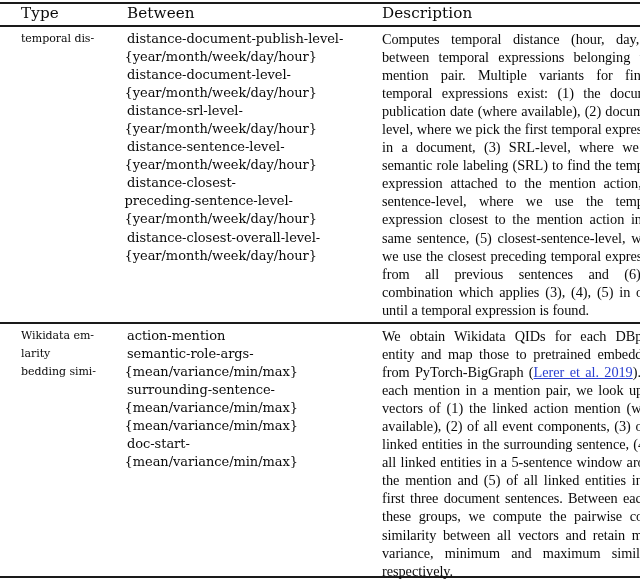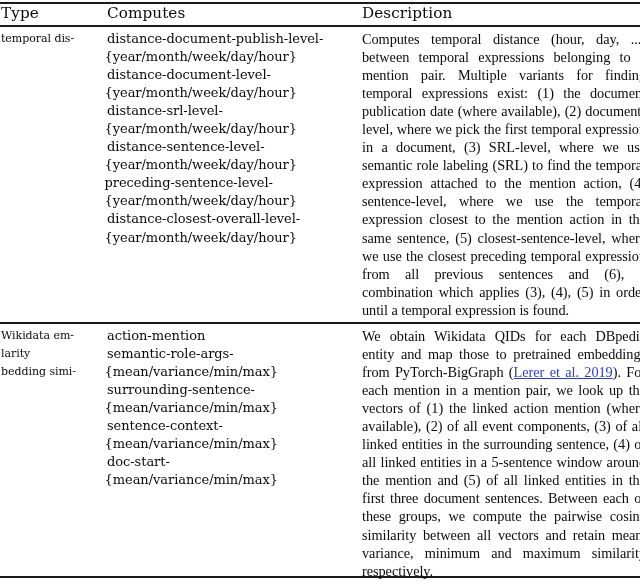--- a/index.html
+++ b/index.html
@@ -49,20 +49,21 @@
   }
   .header .cell span { display: block; }
 
   
   .cell {
     position: absolute;
     font-size: 14.3px;
     line-height: 18.05px;
     letter-spacing: -0.05px;
     word-spacing: 0px;
+    padding-left: 20px;
   }
 
   .row1 .cell { top: 30px; }
   .row2 .cell { top: 327px; }
 
   
   .type-text {
     text-align: justify;
     text-align-last: left;
     hyphens: manual;
@@ -108,21 +109,21 @@
   <div class="rule rule-top"></div>
   <div class="rule rule-head"></div>
   <div class="rule rule-mid"></div>
   <div class="rule rule-bottom"></div>
 
   <div class="header">
     <div class="cell col-type">
       <span>Type</span>
     </div>
     <div class="cell col-feat">
-      <span>Computes</span>
+      <span>Between</span>
     </div>
     <div class="cell col-desc">
       <span>Description</span>
     </div>
   </div>
 
   <div class="row1">
 
     <div class="cell col-type">
       <div class="type-text">temporal dis-</div>
@@ -131,20 +132,21 @@
     <div class="cell col-feat">
       <ul class="feat-list">
         <li class="feat-line">distance-document-publish-level-</li>
         <li class="feat-line sub">{year/month/week/day/hour}</li>
         <li class="feat-line">distance-document-level-</li>
         <li class="feat-line sub">{year/month/week/day/hour}</li>
         <li class="feat-line">distance-srl-level-</li>
         <li class="feat-line sub">{year/month/week/day/hour}</li>
         <li class="feat-line">distance-sentence-level-</li>
         <li class="feat-line sub">{year/month/week/day/hour}</li>
+        <li class="feat-line">distance-closest-</li>
         <li class="feat-line sub">preceding-sentence-level-</li>
         <li class="feat-line sub">{year/month/week/day/hour}</li>
         <li class="feat-line">distance-closest-overall-level-</li>
         <li class="feat-line sub">{year/month/week/day/hour}</li>
       </ul>
     </div>
 
     <div class="cell col-desc">
       <div class="desc-text">Computes temporal distance (hour, day, ...) between temporal expressions belonging to a mention pair. Multiple variants for finding temporal expressions exist: (1) the document publication date (where available), (2) document-level, where we pick the first temporal expression in a document, (3) SRL-level, where we use semantic role labeling (SRL) to find the temporal expression attached to the mention action, (4) sentence-level, where we use the temporal expression closest to the mention action in the same sentence, (5) closest-sentence-level, where we use the closest preceding temporal expression from all previous sentences and (6), a combination which applies (3), (4), (5) in order until a temporal expression is found.</div>
     </div>
@@ -159,21 +161,20 @@
       <div class="type-text">bedding simi-</div>
     </div>
 
     <div class="cell col-feat">
       <ul class="feat-list">
         <li class="feat-line">action-mention</li>
         <li class="feat-line">semantic-role-args-</li>
         <li class="feat-line sub">{mean/variance/min/max}</li>
         <li class="feat-line">surrounding-sentence-</li>
         <li class="feat-line sub">{mean/variance/min/max}</li>
-        <li class="feat-line">sentence-context-</li>
         <li class="feat-line sub">{mean/variance/min/max}</li>
         <li class="feat-line">doc-start-</li>
         <li class="feat-line sub">{mean/variance/min/max}</li>
       </ul>
     </div>
 
     <div class="cell col-desc">
       <div class="desc-text"><span>We obtain Wikidata QIDs for each DBpedia entity and map those to pretrained embeddings from PyTorch-BigGraph (</span><a class="cite" href="#">Lerer et al. 2019</a><span>). For each mention in a mention pair, we look up the vectors of (1) the linked action mention (where available), (2) of all event components, (3) of all linked entities in the surrounding sentence, (4) of all linked entities in a 5-sentence window around the mention and (5) of all linked entities in the first three document sentences. Between each of these groups, we compute the pairwise cosine similarity between all vectors and retain mean, variance, minimum and maximum similarity respectively.</span></div>
     </div>
 

